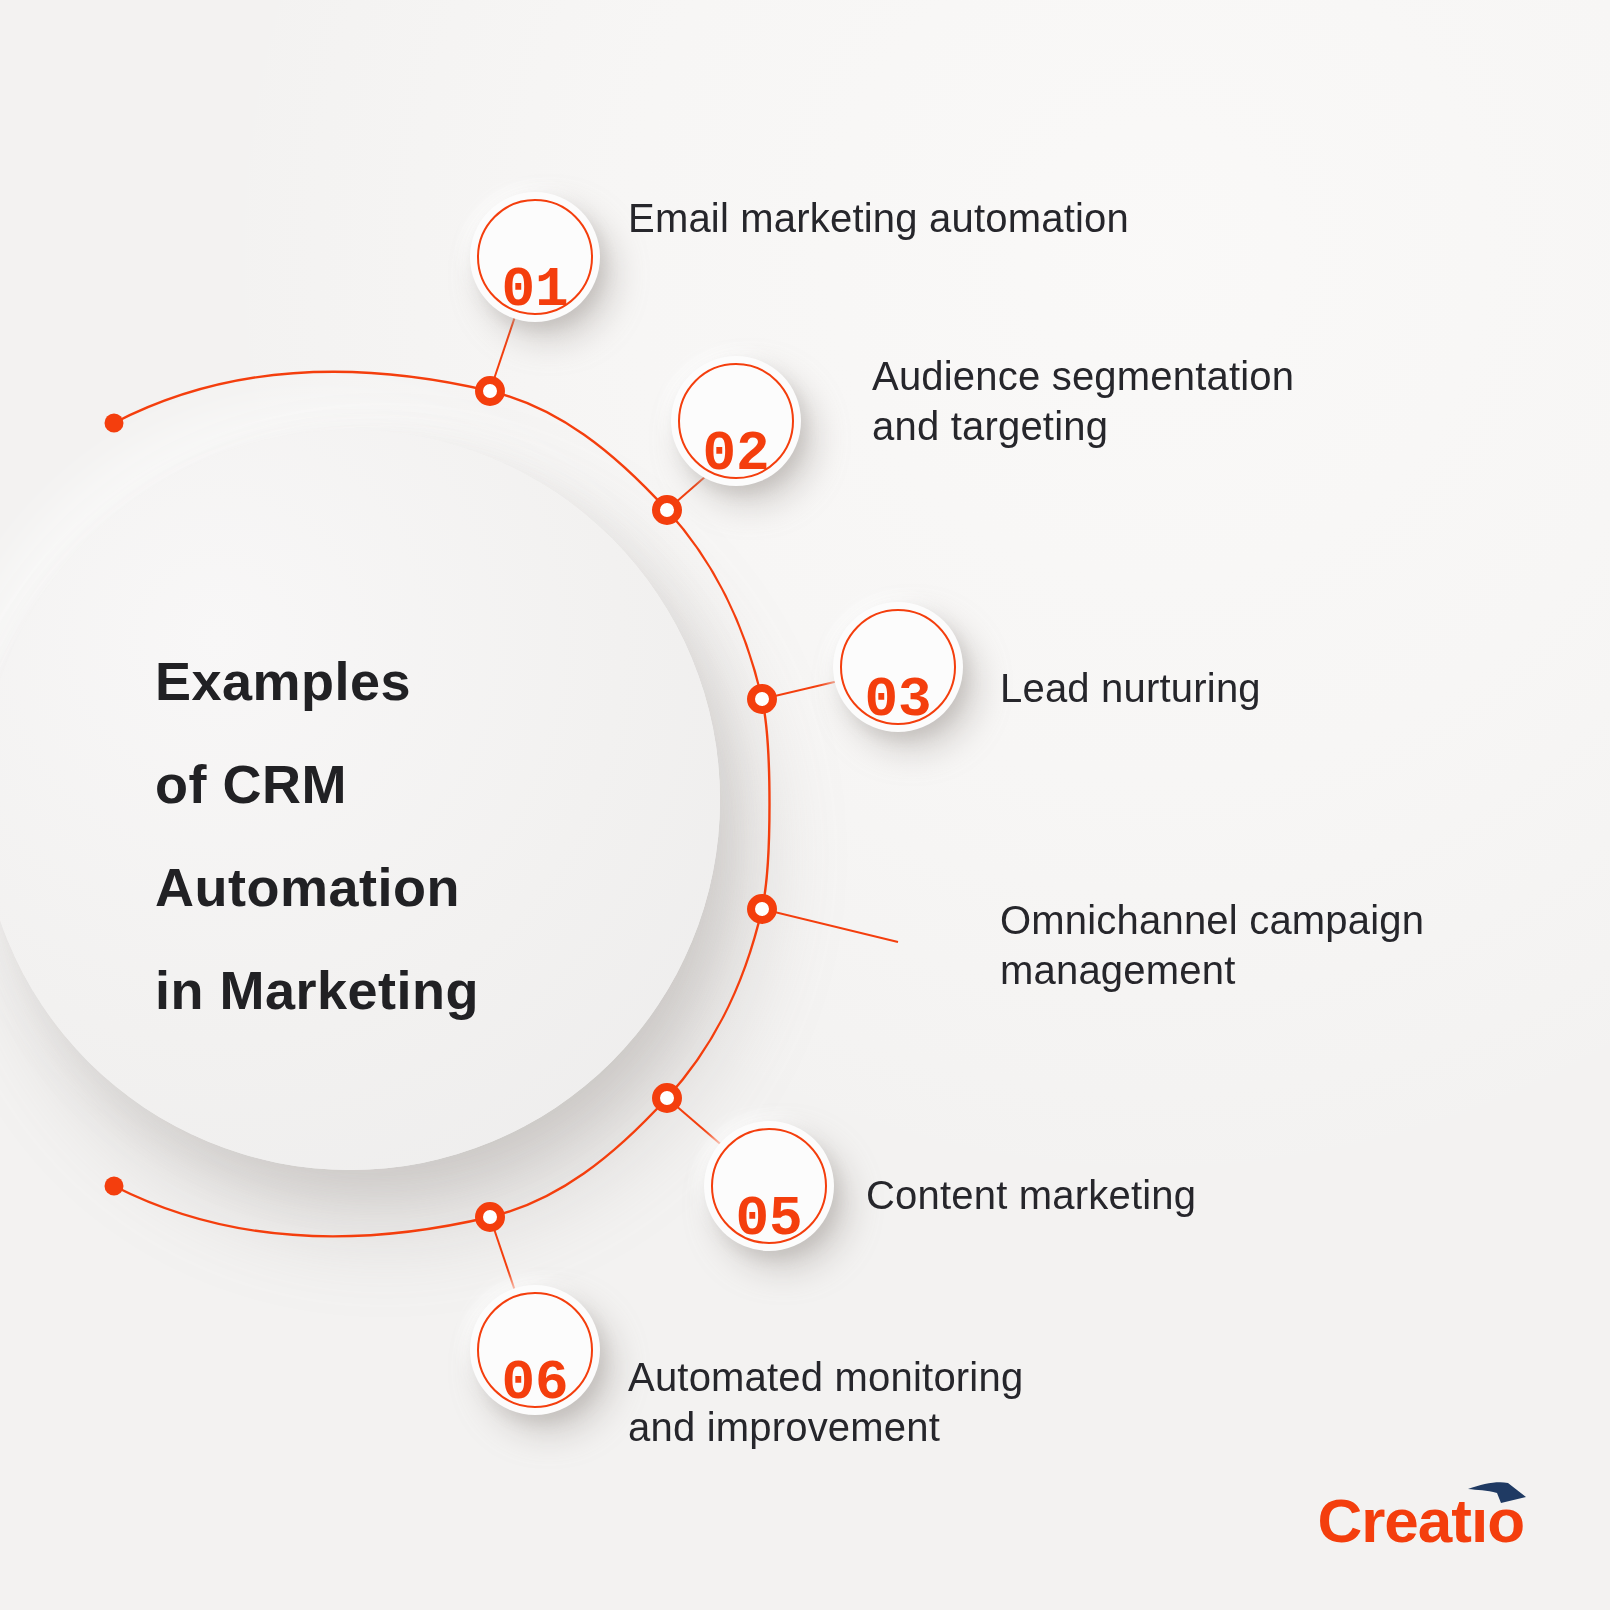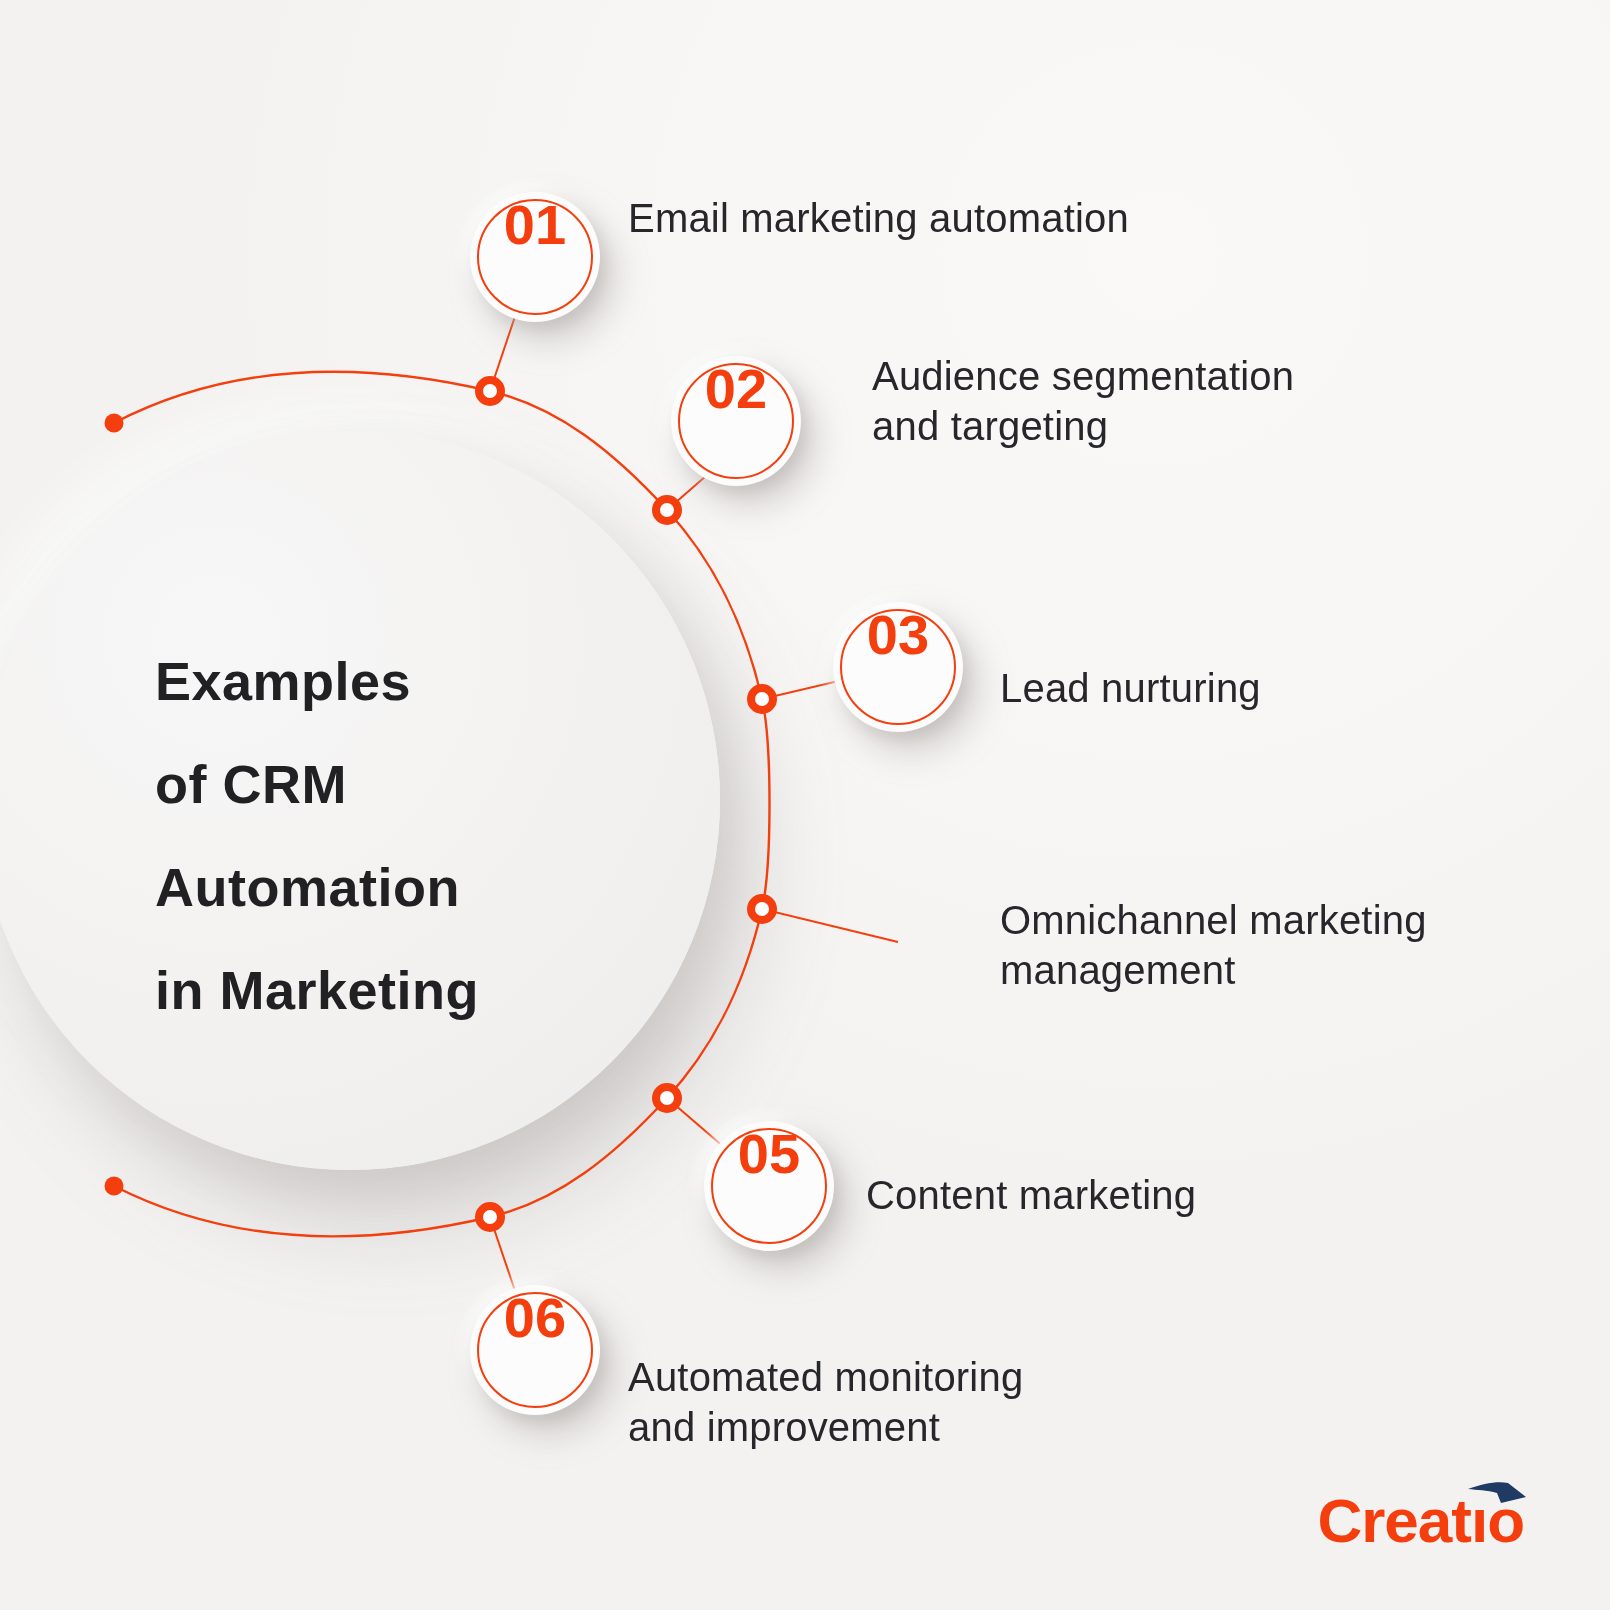--- a/index.html
+++ b/index.html
@@ -34,24 +34,25 @@
 
   .page-title {
     position:absolute; left:155px; top:630px; z-index:3;
     font-size:54px; line-height:103px; font-weight:700;
     letter-spacing:0.5px; color:var(--title,#212124); white-space:pre-line;
   }
 
   .step-circle {
     position:absolute; width:130px; height:130px; border-radius:50%;
     background:#fcfcfc; z-index:3;
-    display:flex; align-items:flex-start; justify-content:center;
+    display:flex; align-items:flex-end; justify-content:center;
     box-shadow: 14px 18px 34px rgba(152,144,139,0.40),
                 5px 7px 14px rgba(152,144,139,0.22),
                 -6px -6px 16px rgba(255,255,255,0.8);
+    font-family: Liberation Mono, monospace;
   }
   .step-ring {
     position:absolute; inset:7px; border:2px solid var(--accent,#f43e0d);
     border-radius:50%;
   }
   .step-num {
     font-size:56px; font-weight:700; color:var(--accent,#f43e0d);
   }
 
   .step-label {
@@ -119,21 +120,21 @@
   </div>
   <div class="step-label" style="left:872px; top:351px">Audience segmentation
 and targeting</div>
 
   <div class="step-circle" style="left:833px; top:602px">
     <div class="step-ring"></div>
     <div class="step-num">03</div>
   </div>
   <div class="step-label" style="left:1000px; top:663px">Lead nurturing</div>
 
-  <div class="step-label" style="left:1000px; top:895px">Omnichannel marketing
+  <div class="step-label" style="left:1000px; top:895px">Omnichannel campaign
 management</div>
 
   <div class="step-circle" style="left:704px; top:1121px">
     <div class="step-ring"></div>
     <div class="step-num">05</div>
   </div>
   <div class="step-label" style="left:866px; top:1170px">Content marketing</div>
 
   <div class="step-circle" style="left:470px; top:1285px">
     <div class="step-ring"></div>

